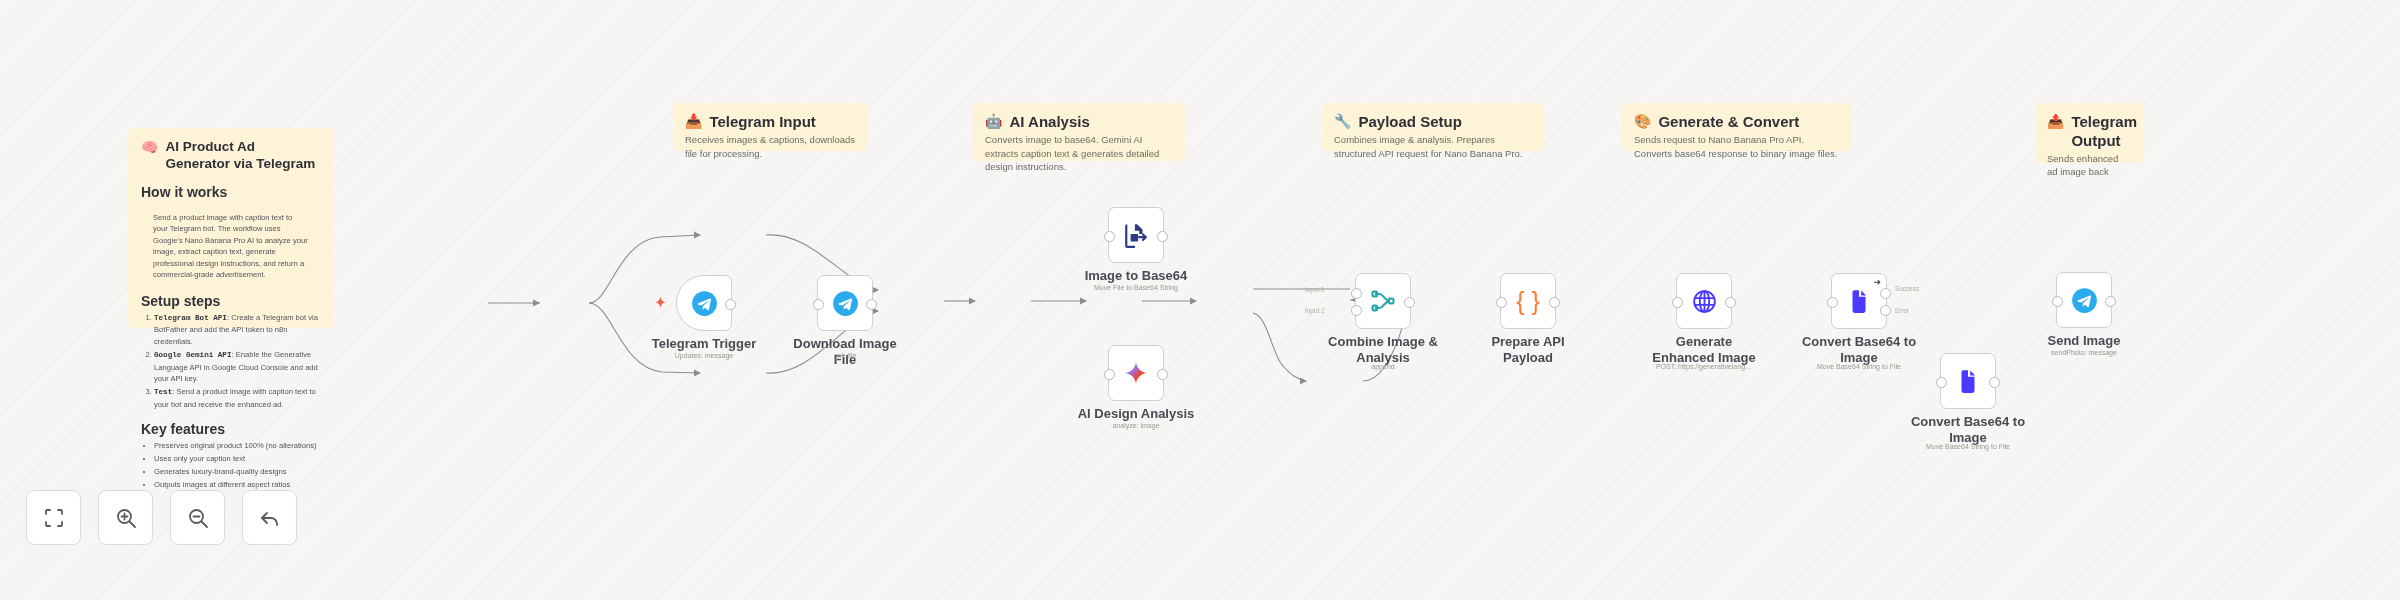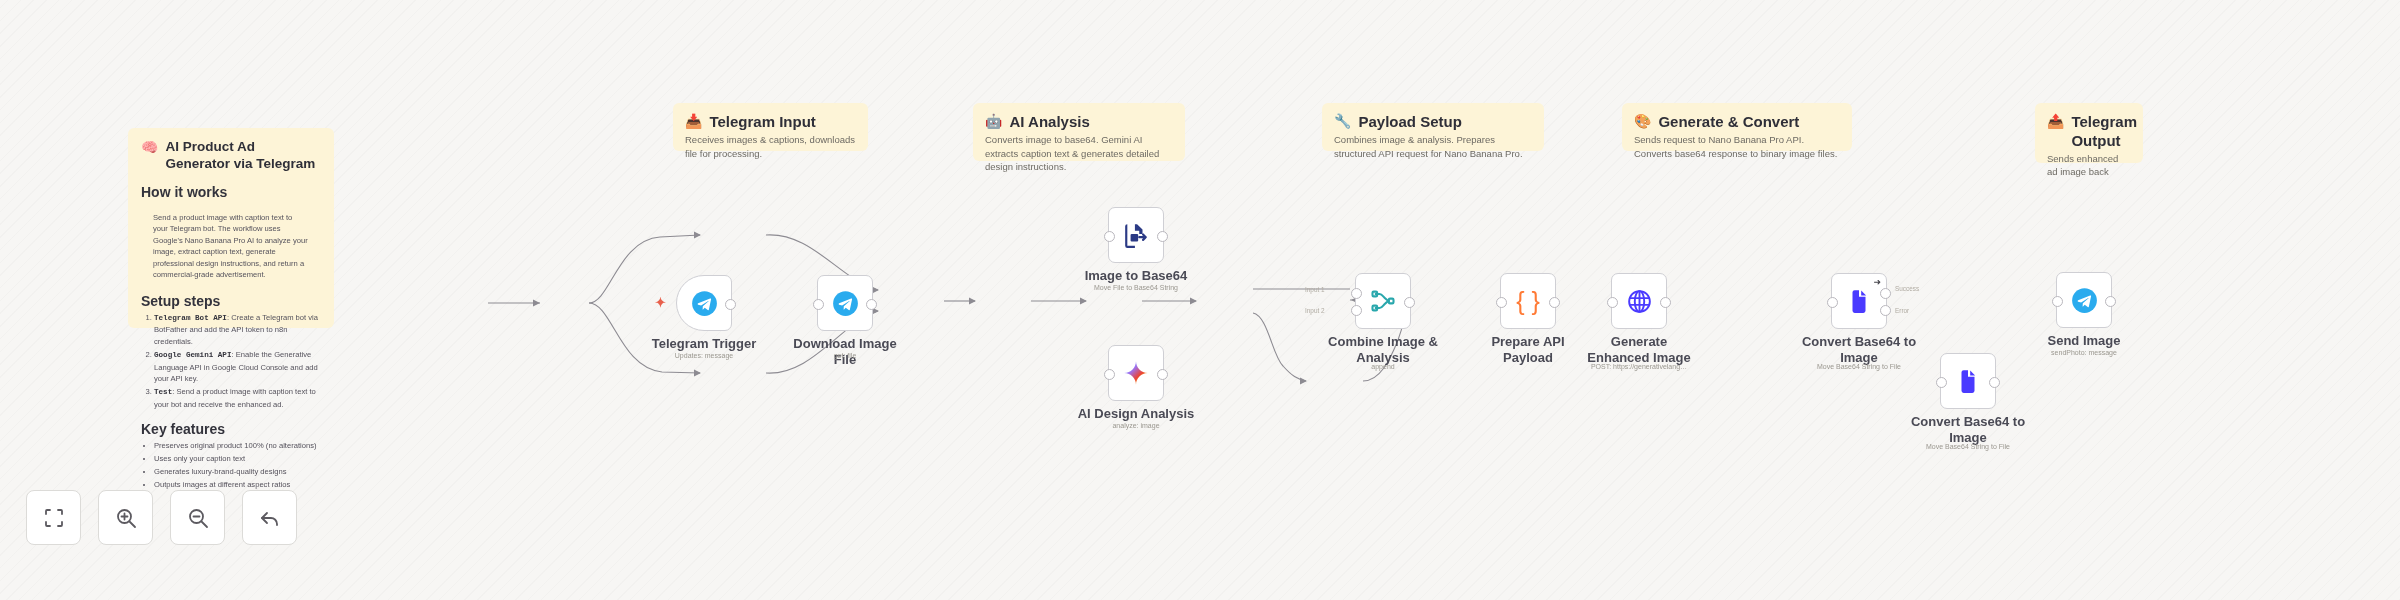--- a/index.html
+++ b/index.html
@@ -305,21 +305,21 @@
   <span class="portlabel" style="left:1305px; top:307px;">Input 2</span>
 
   <div class="node" style="left:1500px; top:273px;">
     <span style="font-size:25px;color:#ff7a35;font-family:'Liberation Sans',sans-serif;line-height:1;">{&nbsp;}</span>
     <span class="port in"></span>
     <span class="port out"></span>
     <div class="node-label">Prepare API Payload</div>
     <div class="node-sub" style="top:76px;"></div>
   </div>
 
-  <div class="node" style="left:1611px; top:273px;">
+  <div class="node" style="left:1676px; top:273px;">
     <svg width="27" height="27" viewBox="0 0 24 24">
       <g stroke="#4a3aff" stroke-width="1.7" fill="none">
         <circle cx="12" cy="12" r="9.2"></circle>
         <ellipse cx="12" cy="12" rx="4.2" ry="9.2"></ellipse>
         <path d="M2.9 9h18.2M2.9 15h18.2M12 2.8v18.4"></path>
       </g>
     </svg>
     <span class="port in"></span>
     <span class="port out"></span>
     <div class="node-label">Generate Enhanced Image</div>

